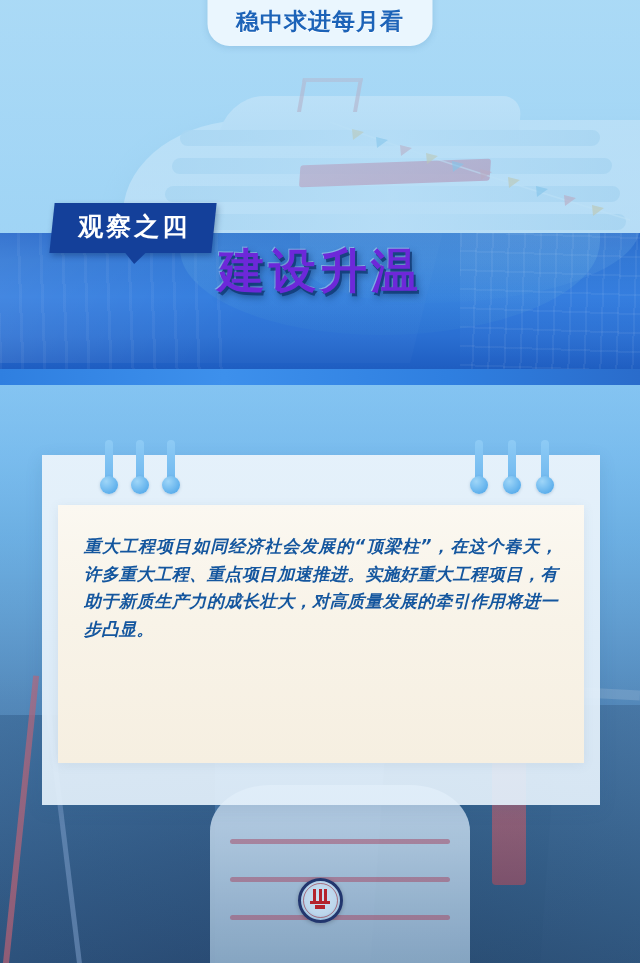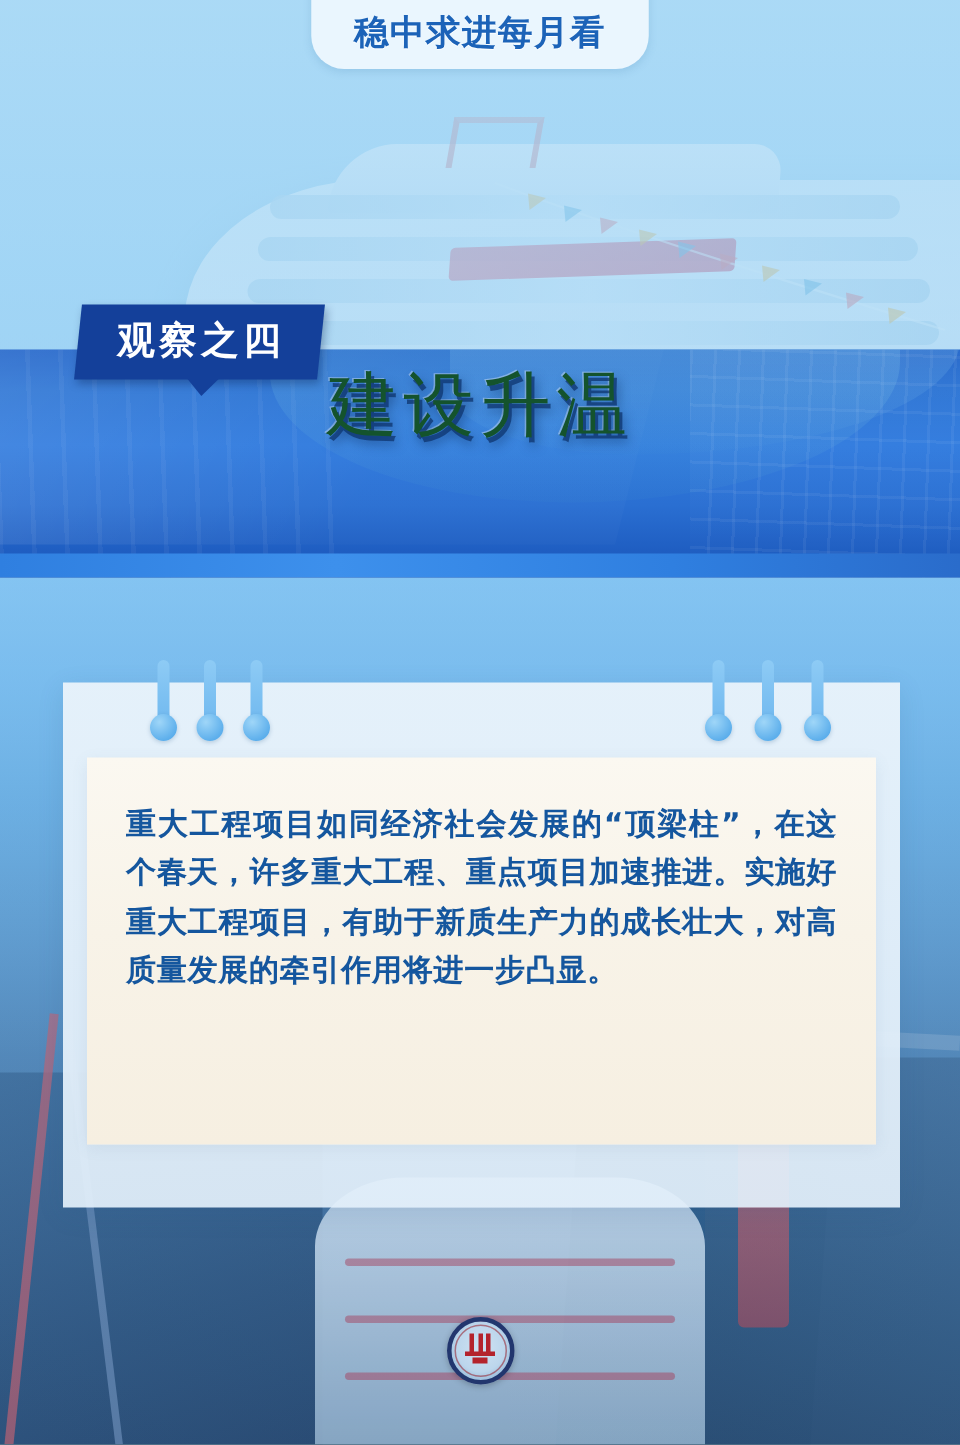--- a/index.html
+++ b/index.html
@@ -193,22 +193,22 @@
     opacity:.9;
   }
 
   .title-wrap{
     position:absolute; left:0; top:247px; width:640px;
     z-index:14; text-align:center;
     pointer-events:none;
   }
   .title-l1, .title-l2{
     font-family:"DejaVu Serif","Liberation Serif",serif;
-    font-weight:400;
-    color:#14532d;
+    font-weight:700;
+    color:#6d28d9;
     letter-spacing:4px;
     line-height:1;
     text-shadow:
       2px 3px 0 rgba(14,52,110,.75),
       3px 5px 7px rgba(10,40,90,.55),
       -1px -1px 0 rgba(255,255,255,.35);
   }
   .title-l1{ font-size:47px; }
   .title-l2{ font-size:52px; margin-top:15px; letter-spacing:2px; }
 
@@ -240,26 +240,27 @@
     box-shadow:0 4px 16px rgba(40,90,140,.14);
   }
   .card-inner{
     position:absolute; left:16px; top:50px; width:526px; height:258px;
     background:linear-gradient(180deg,#fbf8f1 0%,#f8f3e8 45%,#f6efe1 100%);
     box-shadow:0 2px 10px rgba(90,120,150,.10);
     padding:28px 26px;
   }
   .body-text{
     font-family:"DejaVu Sans","Liberation Sans",sans-serif;
-    font-size:20px;
+    font-size:17px;
     font-weight:700;
     line-height:1.62;
     color:#14569e;
     letter-spacing:0.5px;
     text-align:justify;
+    font-style:italic;
   }
 
   
   .pin{ position:absolute; z-index:11; }
   .pin .stem{
     position:absolute; left:5px; top:0; width:8px; height:44px;
     background:linear-gradient(180deg,#8ecbf5,#6fb8ef);
     border-radius:4px 4px 0 0;
   }
   .pin .head{

